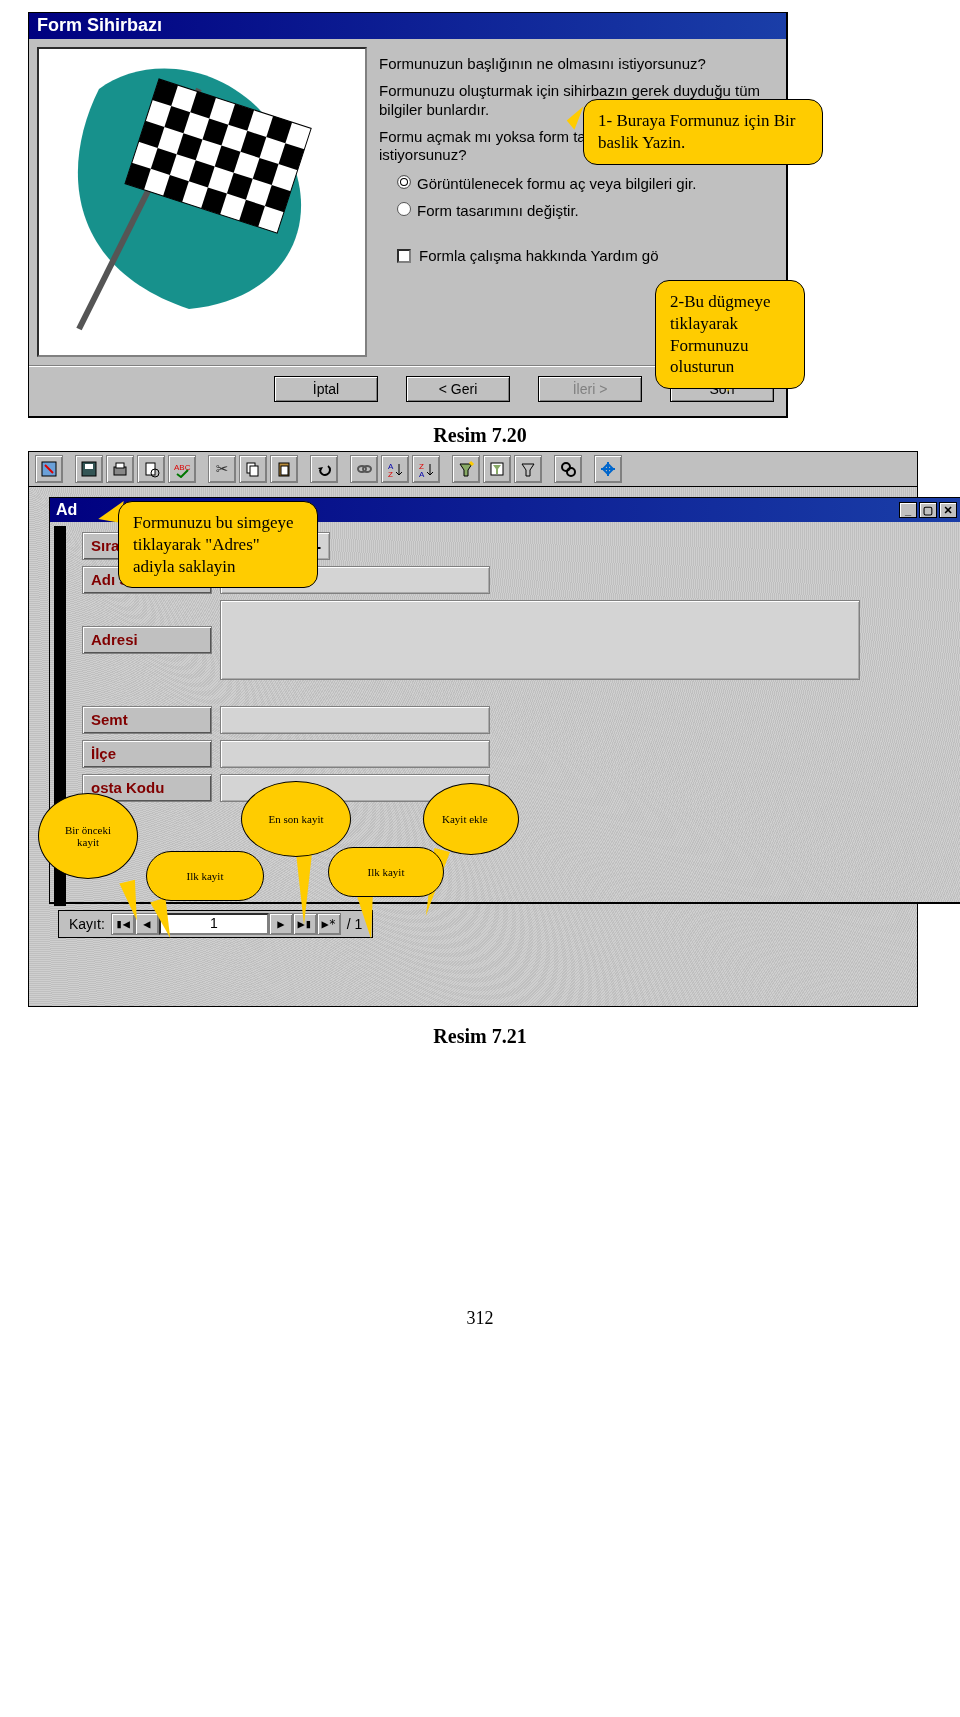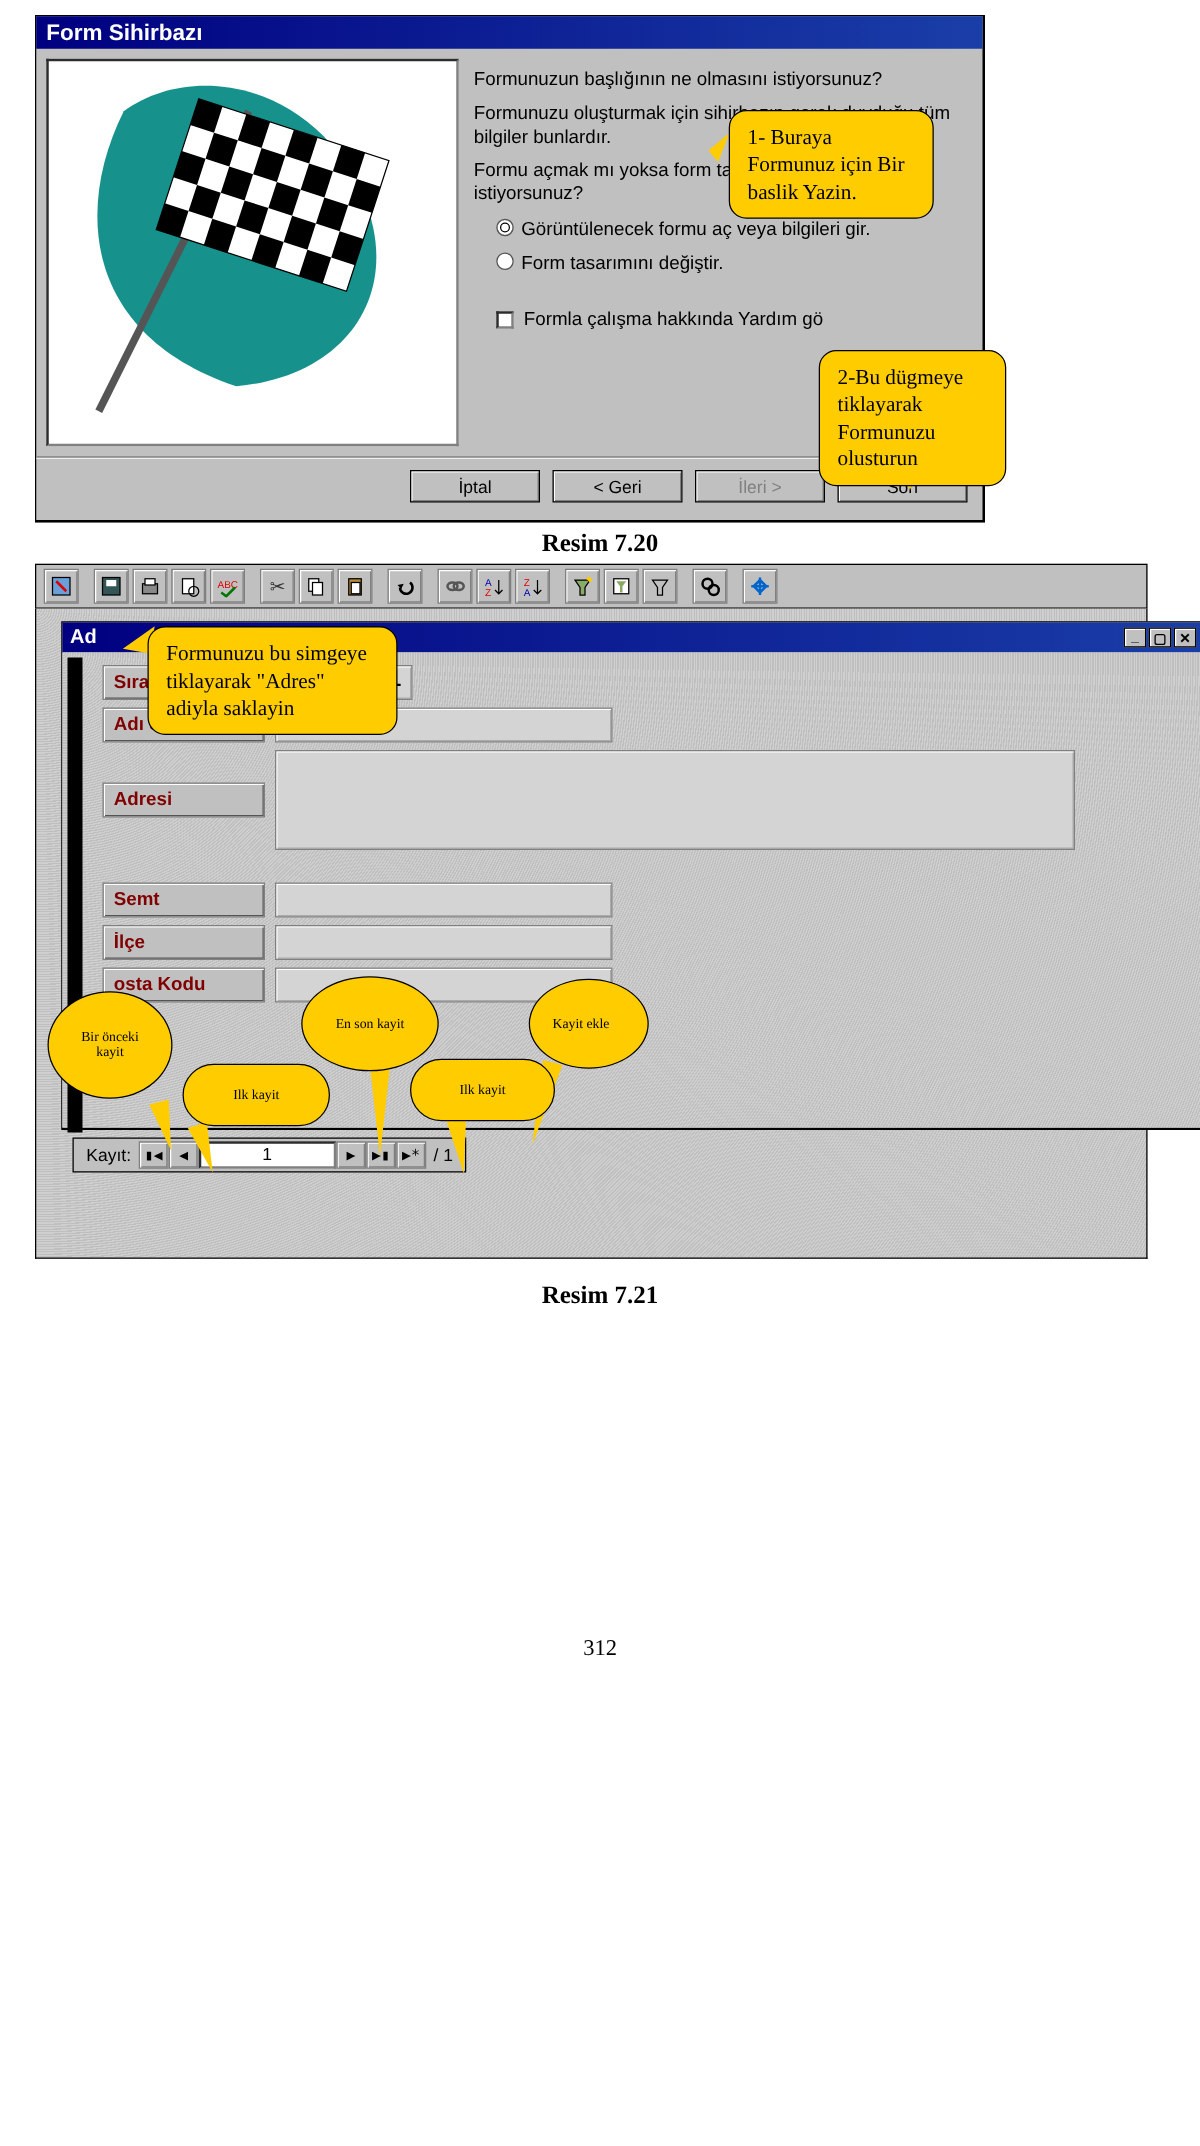--- a/index.html
+++ b/index.html
@@ -26,21 +26,21 @@
     border-bottom: 2px solid #000;
     background: #c0c0c0;
   }
   .titlebar {
     background: linear-gradient(to right, #000080, #1a3ea8);
     color: #fff;
     font-weight: bold;
     font-size: 18px;
     padding: 2px 8px;
     display: flex;
-    align-items: center;
+    align-items: flex-start;
     height: 26px;
   }
   .wizard-body {
     display: flex;
     padding: 8px;
     gap: 8px;
   }
   .flag-area {
     width: 330px;
     height: 310px;
@@ -74,21 +74,21 @@
   }
   .radio.unchecked { box-shadow: none; }
   .chk-row { display: flex; align-items: center; gap: 8px; margin: 28px 0 0 18px; font-size: 15px; }
   .chk {
     width: 14px; height: 14px; background: #fff; border: 2px inset #808080; display: inline-block;
   }
 
   .wizard-buttons {
     display: flex;
     justify-content: flex-end;
-    gap: 10px;
+    gap: 28px;
     padding: 10px 12px 14px 12px;
     border-top: 1px solid #808080;
     box-shadow: inset 0 1px 0 #fff;
   }
   .winbtn {
     min-width: 104px;
     text-align: center;
     padding: 4px 8px;
     background: #c0c0c0;
     border: 1px solid #000;
@@ -343,21 +343,21 @@
         </div>
       </div>
       <div class="wizard-buttons">
         <div class="winbtn">İptal</div>
         <div class="winbtn">&lt; Geri</div>
         <div class="winbtn disabled">İleri &gt;</div>
         <div class="winbtn">Son</div>
       </div>
     </div>
 
-    <div class="callout" style="left:555px; top:76px; width:164px;">
+    <div class="callout" style="left:555px; top:87px; width:240px;">
       <span>1- Buraya Formunuz için Bir baslik Yazin.</span>
     </div>
     <div class="tail" style="left:540px; top:100px; border-width:12px 22px 0 0; border-color:#ffcc00 transparent transparent transparent; transform:rotate(-40deg);"></div>
 
     <div class="callout" style="left:627px; top:268px; width:150px;">
       <span>2-Bu dügmeye tiklayarak Formunuzu olusturun</span>
     </div>
     <div class="tail" style="left:690px; top:354px; border-width:26px 10px 0 10px; border-color:#ffcc00 transparent transparent transparent;"></div>
   </div>
 

